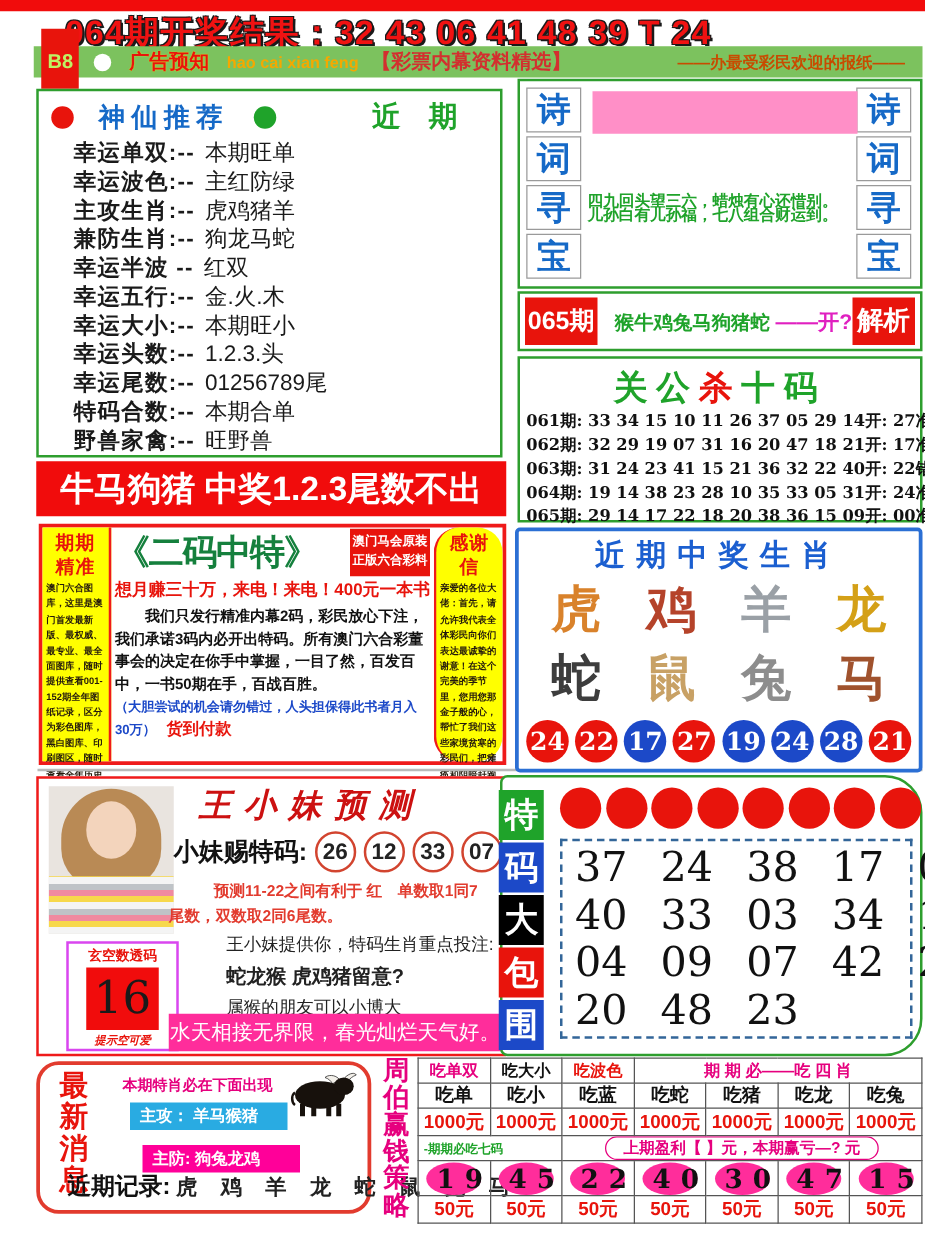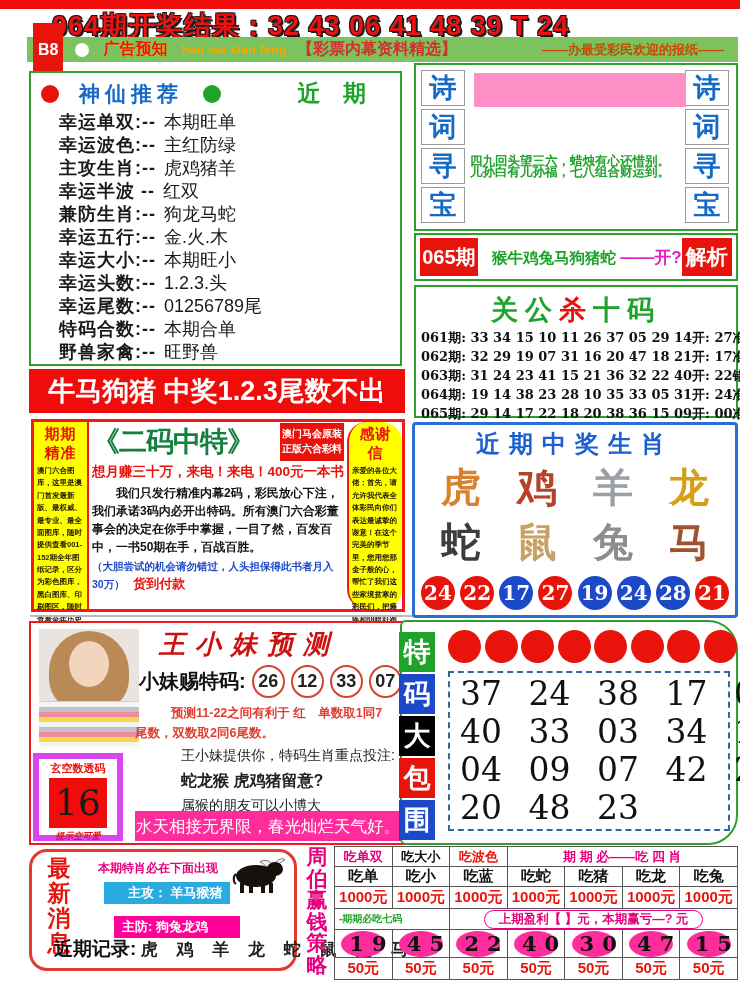--- a/index.html
+++ b/index.html
@@ -7,21 +7,21 @@
   #page{position:relative;width:740px;height:1008px;background:#fff;}
   .abs{position:absolute;}
   .serif{font-family:"DejaVu Serif","Liberation Serif",serif;}
 
   
   #top-strip{left:0;top:0;width:740px;height:9px;background:#f10c0c;}
   #top-title{left:52px;top:8px;font-size:27px;font-weight:bold;color:#f01212;
     text-shadow:2px 2px 0 #1a1a1a,-1px -1px 0 #1a1a1a,1px -1px 0 #1a1a1a,-1px 1px 0 #1a1a1a;
     letter-spacing:1px;white-space:nowrap;}
   #masthead{left:27px;top:37px;width:711px;height:25px;background:#7cc25e;display:flex;align-items:center;padding:0 6px;box-sizing:border-box;}
-  .b8{background:#e8140c;color:#ffffff;font-weight:bold;font-size:16px;padding:16px 5px;line-height:21px;}
+  .b8{background:#e8140c;color:#bef264;font-weight:bold;font-size:16px;padding:16px 5px;line-height:21px;}
   .mh-dot{width:14px;height:14px;border-radius:50%;background:#fff;margin-left:12px;}
   .mh-sec{color:#e8140c;font-weight:bold;font-size:16px;margin-left:14px;text-shadow:0 0 1px #ffe400;}
   .mh-pin{color:#f5a800;font-weight:bold;font-size:13px;margin-left:14px;}
   .mh-tag{color:#d32f2f;font-weight:bold;font-size:16px;margin-left:10px;}
   .mh-slogan{margin-left:auto;color:#c84b00;font-weight:bold;font-size:13px;margin-right:8px;}
 
   
   #immortal{left:29px;top:71px;width:373px;height:295px;border:2px solid #2e9e2e;background:#fff;box-sizing:border-box;}
   #immortal-head{display:flex;align-items:center;padding:5px 10px 0 10px;}
   .dot{width:18px;height:18px;border-radius:50%;display:inline-block;}
@@ -51,42 +51,42 @@
   .ad-note{color:#1c49c8;font-weight:bold;font-size:10.5px;margin-top:2px;}
   .ad-cod{color:#e8140c;font-weight:bold;font-size:13px;margin-left:4px;}
 
   
   #xiaomei{left:29px;top:621px;width:376px;height:224px;border:2px solid #ef1a1a;box-sizing:border-box;background:#fff;}
   #photo{position:absolute;left:8px;top:6px;width:100px;height:118px;background:#e9e4df;overflow:hidden;}
   #photo .hair{position:absolute;left:10px;top:2px;width:80px;height:80px;border-radius:50% 50% 40% 40%;background:#b98a55;}
   #photo .face{position:absolute;left:30px;top:12px;width:40px;height:46px;border-radius:50%;background:#f3d4bc;}
   #photo .stripes{position:absolute;left:0;bottom:0;width:100%;height:46px;
     background:repeating-linear-gradient(0deg,#f4f4f4 0 5px,#f7d84b 5px 10px,#f08aa0 10px 15px,#bfc3c7 15px 20px);}
-  #mystic{position:absolute;left:2px;top:130px;width:90px;height:88px;border:6px solid #d946ef;box-sizing:border-box;text-align:center;}
+  #mystic{position:absolute;left:22px;top:130px;width:90px;height:88px;border:2px solid #d946ef;box-sizing:border-box;text-align:center;}
   #mystic-title{color:#e8140c;font-weight:bold;font-size:11px;margin-top:2px;}
   #mystic-num{width:58px;height:50px;margin:2px auto 0 auto;background:#f10c0c;color:#1a1a1a;font-size:36px;line-height:50px;}
   #mystic-cap{color:#e8140c;font-size:9px;font-weight:bold;font-style:italic;margin-top:2px;}
   #xm-title{position:absolute;left:128px;top:4px;color:#cc1111;font-weight:bold;font-size:26px;letter-spacing:10px;font-style:italic;white-space:nowrap;font-family:"DejaVu Serif","Liberation Serif",serif;}
   #xm-codes{position:absolute;left:108px;top:42px;display:flex;align-items:center;white-space:nowrap;}
   #xm-codes-label{font-weight:bold;font-size:20px;color:#111;}
   .code-circle{display:inline-block;width:29px;height:29px;border:2px solid #d2442f;border-radius:50%;text-align:center;line-height:29px;font-size:18px;color:#222;margin-left:6px;font-weight:bold;}
   .xm-red{color:#e23b2e;font-weight:bold;font-size:12.5px;white-space:nowrap;}
   #xm-red1{position:absolute;left:140px;top:82px;}
   #xm-red2{position:absolute;left:104px;top:102px;}
   .xm-black{position:absolute;color:#222;font-size:14px;white-space:nowrap;}
   #xm-b1{left:150px;top:124px;}
   #xm-b2{left:150px;top:148px;font-weight:bold;font-size:16px;}
   #xm-b3{left:150px;top:174px;}
   #xm-pink{position:absolute;left:104px;bottom:2px;right:2px;height:30px;background:#ff2d9b;color:#fff;font-size:16.5px;text-align:center;line-height:30px;white-space:nowrap;}
 
   
   #news{left:29px;top:849px;width:268px;height:122px;border:3px solid #e23b2e;border-radius:18px;box-sizing:border-box;background:#fff;}
   #news-vtitle{position:absolute;left:14px;top:4px;color:#e8140c;font-weight:bold;font-size:23px;line-height:25px;width:26px;text-align:center;}
   #news-note{position:absolute;left:66px;top:8px;color:#e6007e;font-weight:bold;font-size:12px;}
-  #news-attack{position:absolute;left:72px;top:30px;width:126px;height:22px;background:#29abe2;color:#fff;font-weight:bold;font-size:13px;line-height:22px;padding-left:24px;box-sizing:border-box;}
+  #news-attack{position:absolute;left:72px;top:30px;width:126px;height:22px;background:#29abe2;color:#fff;font-weight:bold;font-size:13px;line-height:22px;padding-left:8px;box-sizing:border-box;}
   #news-defend{position:absolute;left:82px;top:64px;width:126px;height:22px;background:#ff0099;color:#fff;font-weight:bold;font-size:13px;line-height:22px;padding-left:8px;box-sizing:border-box;}
   #news-record{position:absolute;left:22px;bottom:6px;white-space:nowrap;}
   #news-record .lab{font-weight:bold;font-size:19px;color:#111;}
   #news-record .val{font-weight:bold;font-size:17px;color:#222;letter-spacing:7px;}
   #ox{position:absolute;right:8px;top:4px;}
 
   
   #poem{left:414px;top:63px;width:324px;height:168px;border:2px solid #2e9e2e;box-sizing:border-box;background:#fff;}
   .poem-col{position:absolute;top:5px;width:46px;}
   .poem-col.left{left:5px;} .poem-col.right{right:5px;}
@@ -165,22 +165,22 @@
     <div id="immortal-head">
       <span class="dot dot-red"></span>
       <span id="immortal-title">神仙推荐</span>
       <span class="dot dot-green"></span>
       <span id="immortal-recent">近 期</span>
     </div>
     <div id="immortal-list">
         <div class="im-row"><span class="im-label">幸运单双:--</span><span class="im-value">本期旺单</span></div>
         <div class="im-row"><span class="im-label">幸运波色:--</span><span class="im-value">主红防绿</span></div>
         <div class="im-row"><span class="im-label">主攻生肖:--</span><span class="im-value">虎鸡猪羊</span></div>
+        <div class="im-row"><span class="im-label">兼防生肖:--</span><span class="im-value">狗龙马蛇</span></div>
         <div class="im-row"><span class="im-label">幸运半波 --</span><span class="im-value">红双</span></div>
-        <div class="im-row"><span class="im-label">兼防生肖:--</span><span class="im-value">狗龙马蛇</span></div>
         <div class="im-row"><span class="im-label">幸运五行:--</span><span class="im-value">金.火.木</span></div>
         <div class="im-row"><span class="im-label">幸运大小:--</span><span class="im-value">本期旺小</span></div>
         <div class="im-row"><span class="im-label">幸运头数:--</span><span class="im-value">1.2.3.头</span></div>
         <div class="im-row"><span class="im-label">幸运尾数:--</span><span class="im-value">01256789尾</span></div>
         <div class="im-row"><span class="im-label">特码合数:--</span><span class="im-value">本期合单</span></div>
         <div class="im-row"><span class="im-label">野兽家禽:--</span><span class="im-value">旺野兽</span></div>
       </div>
   </div>
 
   <div class="abs" id="red-banner">牛马狗猪 中奖1.2.3尾数不出</div>

